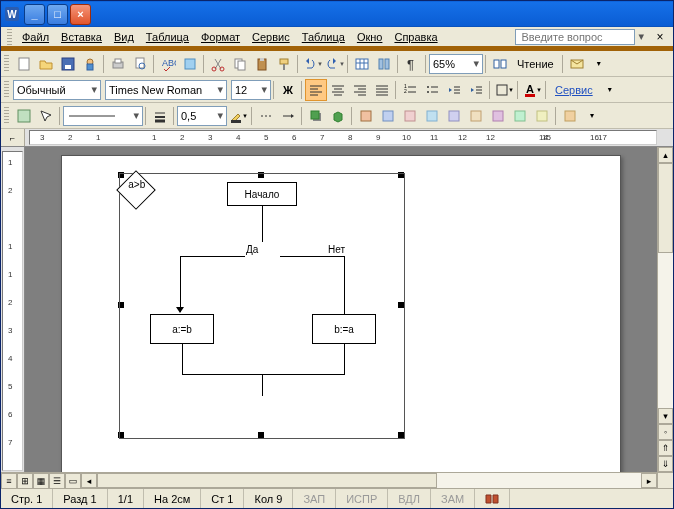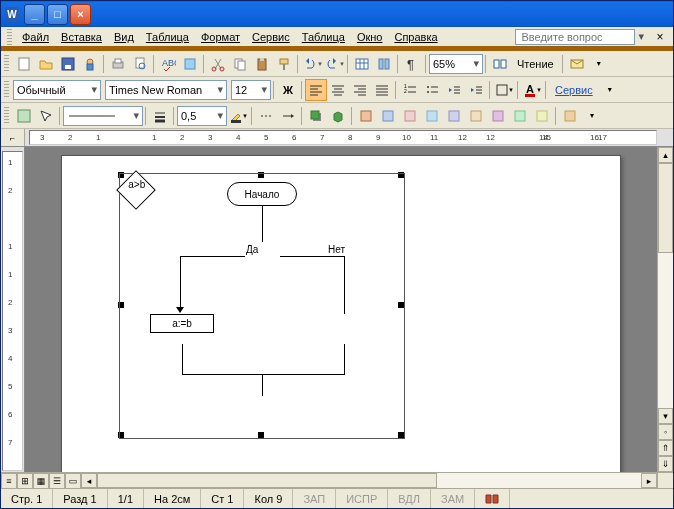--- a/index.html
+++ b/index.html
@@ -33,22 +33,22 @@
 .hruler .ticks { flex: 1; position: relative; background: white; border: 1px inset #ccc; margin: 1px 16px 1px 4px; overflow: hidden; font-size: 8px; color: #333; }
 .hruler .ticks span { position: absolute; top: 2px; }
 .docarea { flex: 1; display: flex; overflow: hidden; }
 .vruler { width: 24px; background: #e1e1e1; border-right: 1px solid #888; display: flex; flex-direction: column; }
 .vruler .ticks { flex: 1; position: relative; background: white; border: 1px inset #ccc; margin: 4px 1px 1px 1px; overflow: hidden; font-size: 8px; color: #333; }
 .vruler .ticks span { position: absolute; left: 5px; transform-origin: center; }
 .canvas { flex: 1; background: #7f7f7f; position: relative; overflow: hidden; }
 .page { position: absolute; left: 36px; top: 8px; width: 560px; height: 340px; background: white; box-shadow: 2px 2px 4px rgba(0,0,0,0.3); border: 1px solid #555; }
 .flowchart { position: absolute; left: 60px; top: 20px; width: 280px; height: 280px; }
 .sh { position: absolute; background: white; border: 1px solid black; font-size: 10px; display: flex; align-items: center; justify-content: center; }
-.terminator { border-radius: 12px; height: 24px; }
-.process { height: 19px; }
+.terminator { border-radius: 0; height: 24px; }
+.process { height: 30px; }
 .decision { transform: rotate(45deg); border: 1px solid black; background: white; }
 .decision .inner { transform: rotate(-45deg); font-size: 10px; }
 .line { position: absolute; background: black; }
 .arrowhead { position: absolute; width: 0; height: 0; }
 .selhandle { position: absolute; width: 6px; height: 6px; background: black; }
 .vscroll { width: 16px; background: #ece9d8; border-left: 1px solid #aca899; display: flex; flex-direction: column; }
 .vscroll .up, .vscroll .down, .vscroll .pg { height: 16px; background: #ece9d8; border: 1px solid #aca899; display:flex; align-items:center; justify-content:center; font-size:9px; cursor: pointer; }
 .vscroll .track { flex: 1; background: #f5f3ea; position: relative; }
 .vscroll .thumb { position: absolute; left: 0; right: 0; top: 0; height: 90px; background: #ece9d8; border: 1px solid #aca899; }
 .hscroll-row { height: 16px; display: flex; background: #ece9d8; border-top: 1px solid #aca899; }
@@ -528,20 +528,23 @@
 
             <div class="arrowhead" style="left:54px;top:131px;border-left:4px solid transparent;border-right:4px solid transparent;border-top:6px solid black"></div>
 
             <div class="line" style="left:158px;top:80px;width:65px;height:1px"></div>
             <div class="line" style="left:222px;top:80px;width:1px;height:58px"></div>
 
             <div class="sh process" style="left:28px;top:138px;width:64px">
                 <span>a:=b</span>
               </div>
 
+            <div class="sh process" style="left:190px;top:138px;width:64px">
+                <span>b:=a</span>
+              </div>
 
             <div class="line" style="left:60px;top:168px;width:1px;height:30px"></div>
             <div class="line" style="left:60px;top:198px;width:80px;height:1px"></div>
 
             <div class="line" style="left:222px;top:168px;width:1px;height:30px"></div>
             <div class="line" style="left:140px;top:198px;width:83px;height:1px"></div>
 
             <div class="line" style="left:140px;top:198px;width:1px;height:22px"></div>
 
           </div>

